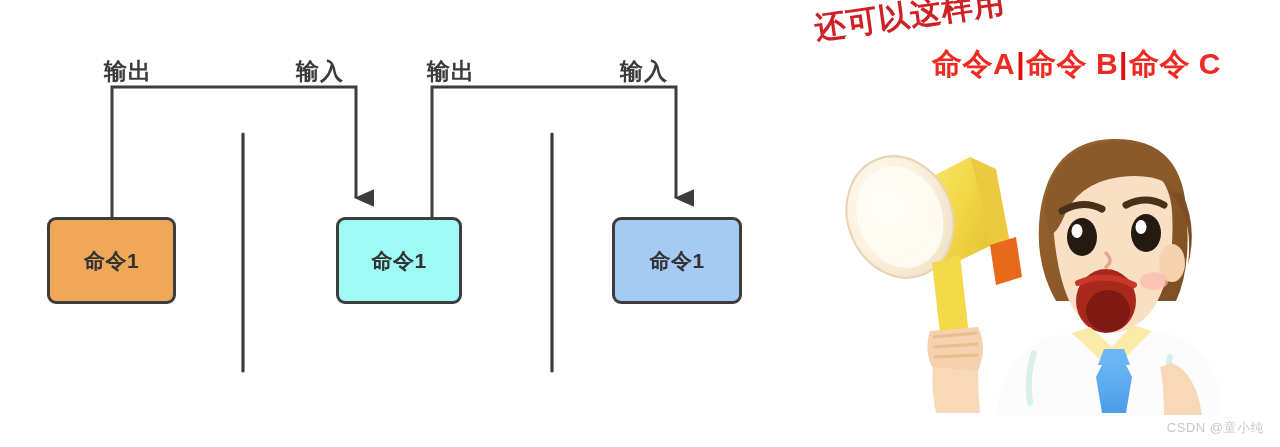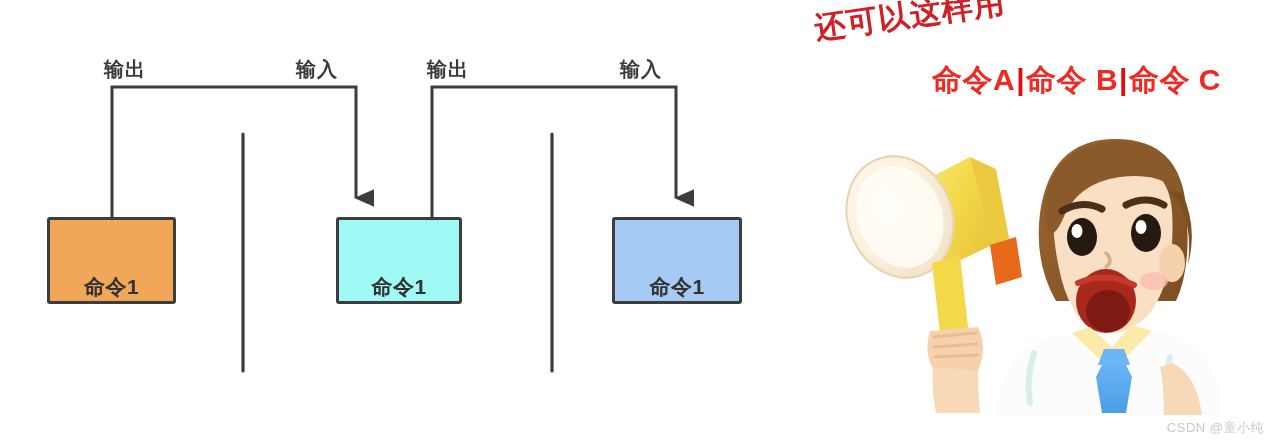--- a/index.html
+++ b/index.html
@@ -25,33 +25,33 @@
     left: 0;
     top: 0;
     width: 790px;
     height: 447px;
   }
 
   .cmd-box {
     position: absolute;
     box-sizing: border-box;
     border: 3px solid #3d3d3d;
-    border-radius: 3px;
+    border-radius: 9px;
     display: flex;
-    align-items: flex-end;
+    align-items: center;
     justify-content: center;
     font-weight: bold;
     font-size: 21px;
     color: #333333;
     letter-spacing: 0.5px;
   }
 
   .io-label {
     position: absolute;
-    font-size: 20px;
+    font-size: 23px;
     font-weight: bold;
     color: #3b3b3b;
     white-space: nowrap;
     letter-spacing: 1px;
   }
 
   
   #annotation-handwritten {
     position: absolute;
     left: 812px;
@@ -60,21 +60,21 @@
     transform-origin: left top;
     font-size: 31px;
     font-weight: bold;
     color: #cf2026;
     white-space: nowrap;
     letter-spacing: 1px;
   }
   #annotation-command-line {
     position: absolute;
     left: 932px;
-    top: 60px;
+    top: 44px;
     font-size: 30px;
     font-weight: bold;
     color: #ee2a22;
     white-space: nowrap;
     letter-spacing: 0.5px;
     text-align: right;
   }
   #annotation-command-line .pipe {
     color: #e00d0d;
     font-weight: bold;

